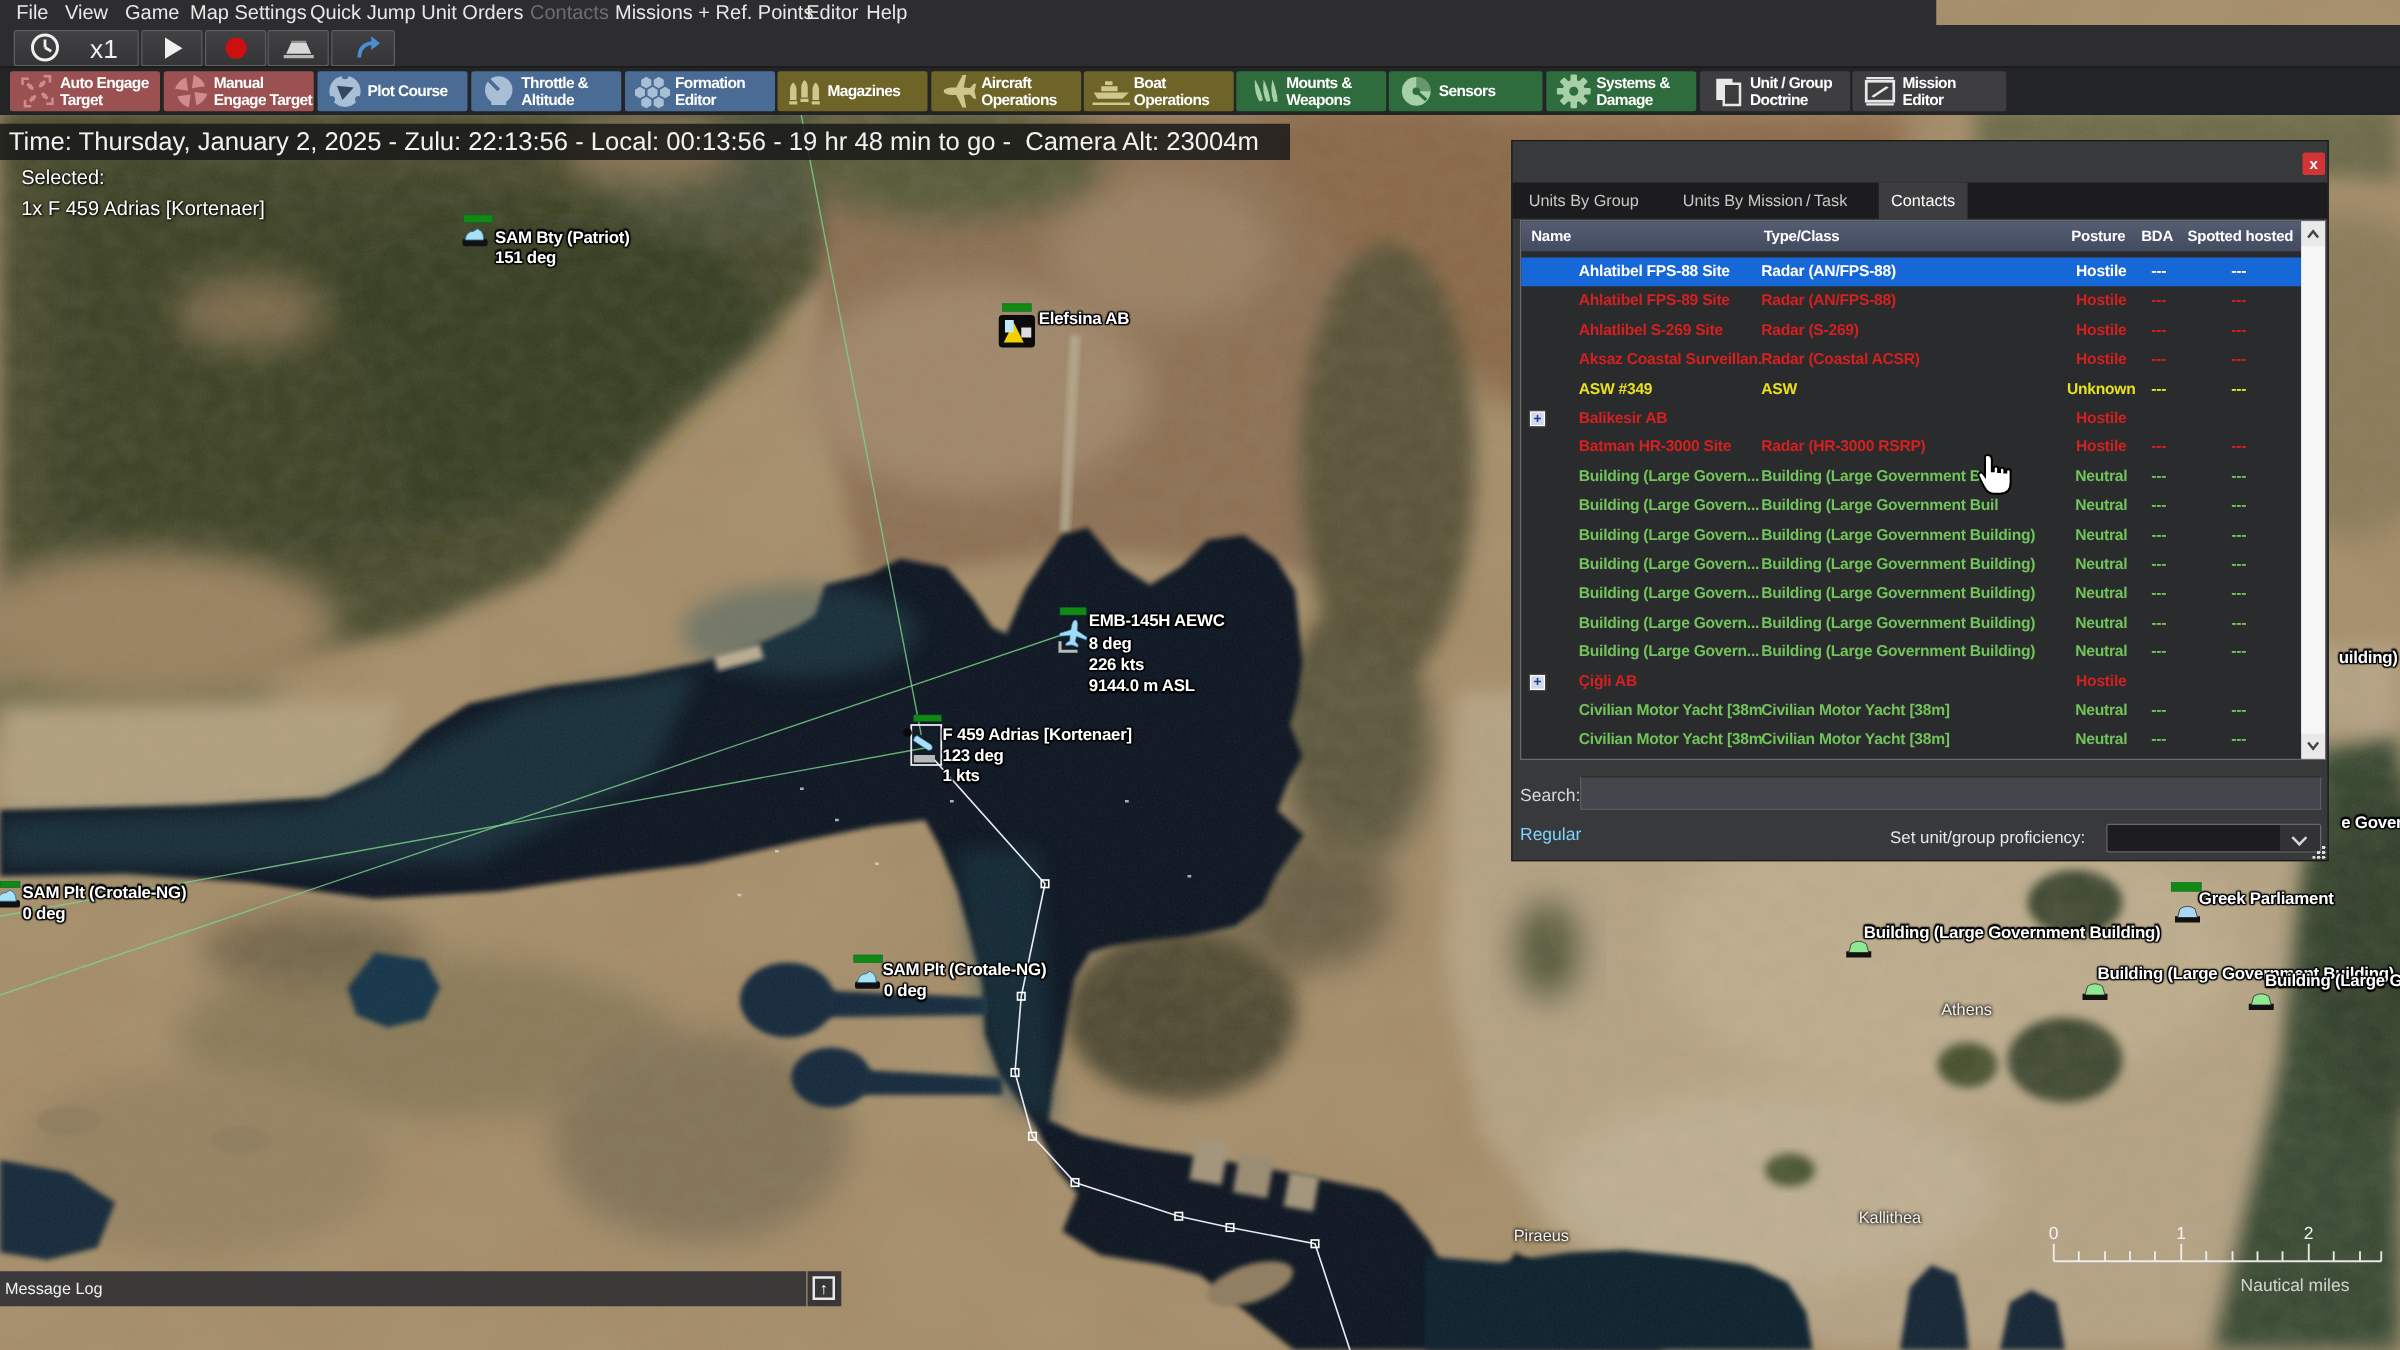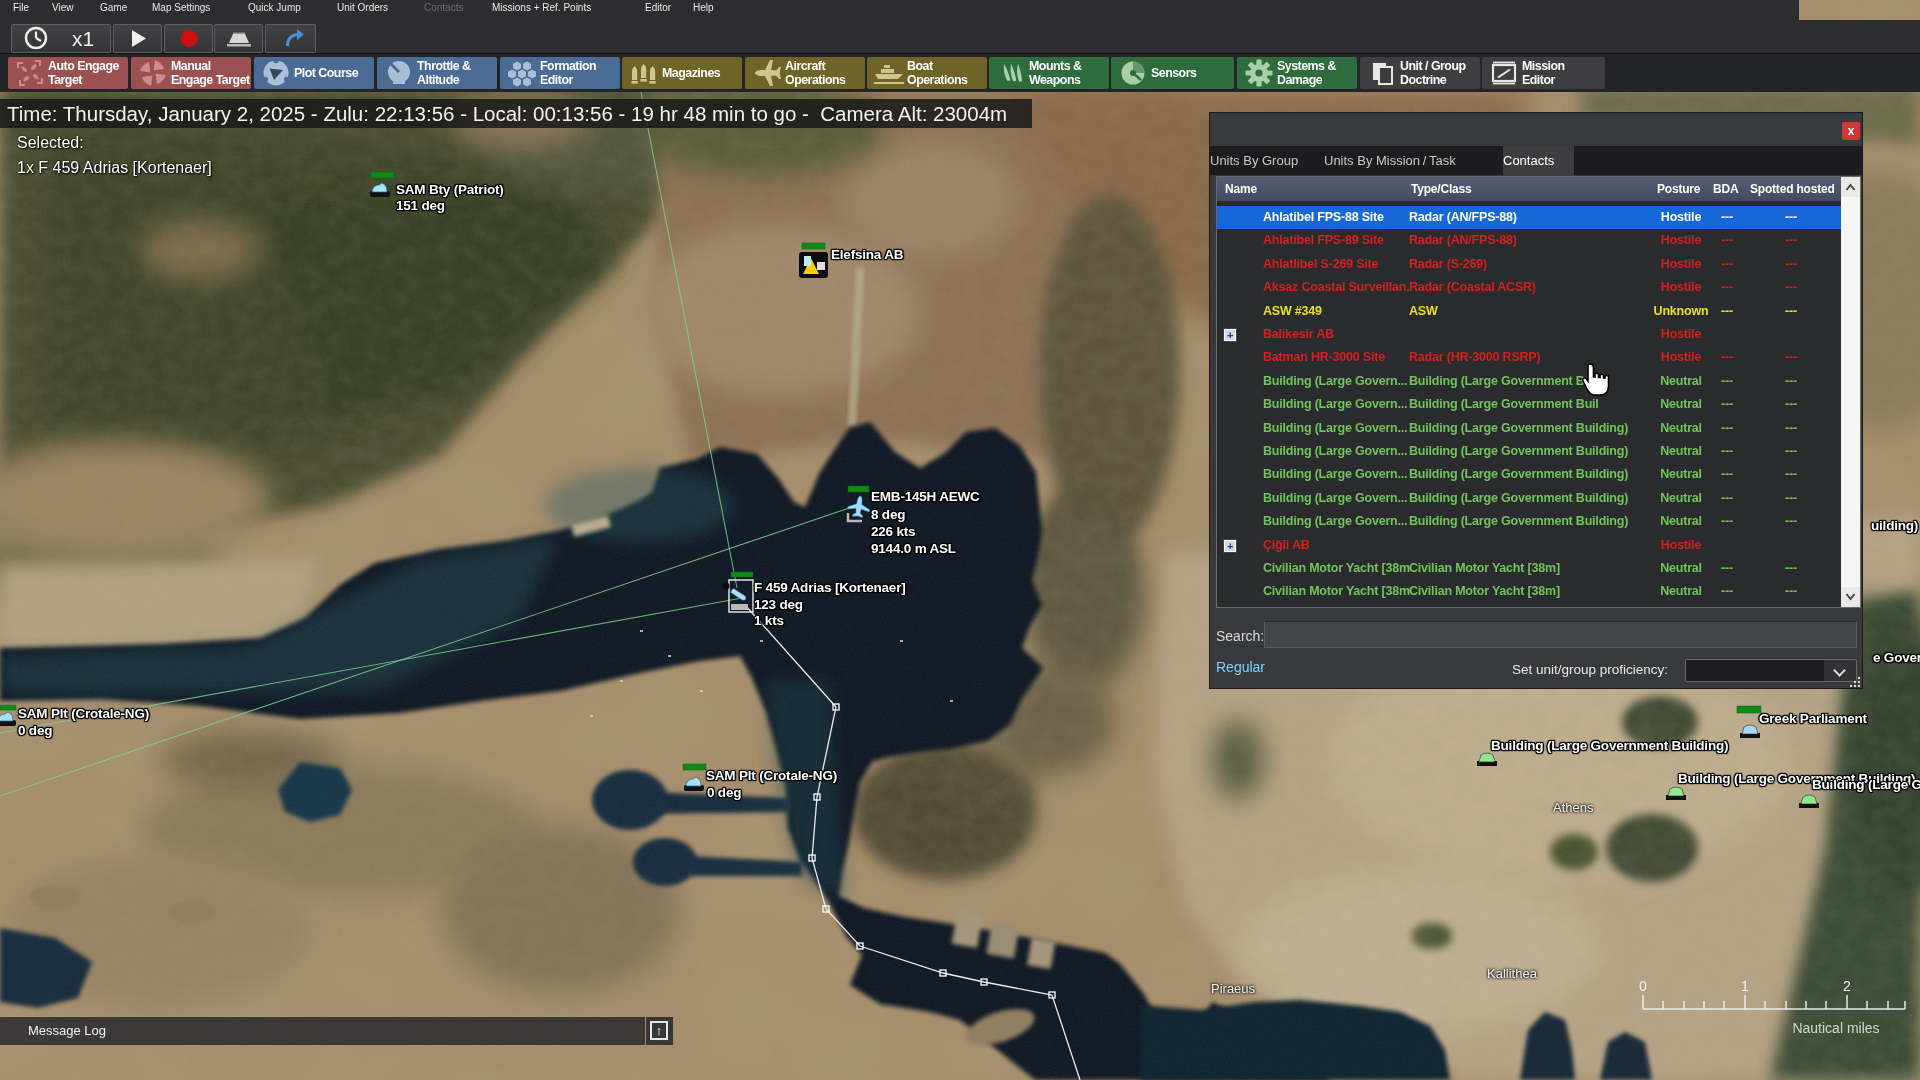--- a/index.html
+++ b/index.html
@@ -1,42 +1,42 @@
 <!DOCTYPE html>
 <html><head><meta charset="utf-8">
 <style>
 *{margin:0;padding:0;box-sizing:border-box}
 html,body{width:1920px;height:1080px;overflow:hidden;background:#222;font-family:"Liberation Sans",sans-serif}
 #stage{position:relative;width:1920px;height:1080px;overflow:hidden}
 .abs{position:absolute}
-#menubar{left:0;top:0;width:1799px;height:20px;background:#2d2d30;color:#e8e8e8;font-size:10px;z-index:30}
+#menubar{left:0;top:0;width:1549px;height:20px;background:#2d2d30;color:#e8e8e8;font-size:16px;z-index:30}
 #menubar span{position:absolute;top:2px;white-space:pre}
 #row2{left:0;top:20px;width:1920px;height:33px;background:#2d2d30;z-index:30}
 .b2{position:absolute;top:4px;height:29px;background:linear-gradient(#414144,#353538);border:1px solid #5f5f62;border-radius:2px}
 #toolbar{left:0;top:53px;width:1920px;height:39px;background:#222426;border-top:1px solid #141414;z-index:30}
 .tb{position:absolute;top:3px;height:32px;border-radius:2px;color:#fff;font-weight:bold;font-size:12.4px;line-height:14px}
 .tb .ic{position:absolute;left:5px;top:1px;width:34px;height:30px}
 .tb .tx{position:absolute;left:40px;top:50%;transform:translateY(-50%);letter-spacing:-0.5px;white-space:pre}
 .red{background:#9b5151}.blue{background:#4a6b94}.olive{background:#6e6428}.green{background:#2e6b3d}.gray{background:#3e3e41}
 .ml{position:absolute;color:#fff;font-weight:bold;font-size:13.5px;white-space:pre;letter-spacing:-0.2px;
  text-shadow:-1px -1px 1px #000,1px -1px 1px #000,-1px 1px 1px #000,1px 1px 1px #000,0 1px 1px #000,0 -1px 1px #000,1px 0 1px #000,-1px 0 1px #000;z-index:12}
 .city{position:absolute;color:#f2f2f2;font-weight:normal;font-size:13px;text-shadow:0 0 3px #000,0 0 3px #000;z-index:11}
 #timebar{left:0;top:99px;width:1032px;height:29px;background:rgba(24,24,24,0.84);color:#f2f2f2;font-size:20.5px;line-height:29px;padding-left:7px;white-space:pre;z-index:20}
 #selblock{left:17px;top:130px;color:#fff;font-size:16px;text-shadow:1px 1px 2px #000,0 0 2px #000;z-index:20;line-height:25px}
-#msglog{left:0;top:1017px;width:645px;height:28px;background:rgba(50,50,52,0.92);color:#f0f0f0;font-size:13px;line-height:28px;padding-left:28px;z-index:20}
+#msglog{left:0;top:1017px;width:645px;height:28px;background:rgba(50,50,52,0.92);color:#f0f0f0;font-size:13px;line-height:28px;padding-left:4px;z-index:20}
 #msgbtn{left:646px;top:1017px;width:27px;height:28px;background:rgba(50,50,52,0.95);z-index:20}
 #msgbtn div{position:absolute;left:4px;top:4px;width:18px;height:19px;border:2px solid #e8e8e8;color:#fff;font-size:13px;font-weight:bold;text-align:center;line-height:16px}
 #botbar{left:0;top:1050px;width:1920px;height:30px;background:rgba(43,43,45,0.96);color:#fff;z-index:20;font-size:13px}
 #botbar span{position:absolute;top:8px;white-space:pre}
 .tri{position:absolute;top:9px;width:0;height:0;border-left:9px solid #fff;border-top:6.5px solid transparent;border-bottom:6.5px solid transparent}
 #panel{left:1209px;top:112px;width:654px;height:577px;background:#37393b;z-index:25;border:1px solid #1a1a1a}
 #ptitle{position:absolute;left:0;top:2px;width:652px;height:31px;background:linear-gradient(#1270d6,#0d5fc0);color:#cfe2ff;font-size:13.5px;font-weight:bold;line-height:31px;padding-left:10px;letter-spacing:-0.2px}
 #pclose{position:absolute;right:2px;top:9px;width:18px;height:18px;background:#d23535;border-radius:2px;color:#fff;font-size:12px;font-weight:bold;text-align:center;line-height:18px}
 #ptabs{position:absolute;left:0;top:33px;width:652px;height:29px;background:#1c1c1e}
-.ptab{position:absolute;top:0;height:40px;color:#c8c8c8;font-size:13px;line-height:29px;text-align:left}
+.ptab{position:absolute;top:0;height:40px;color:#c8c8c8;font-size:13px;line-height:29px;text-align:center}
 #ptable{position:absolute;left:6px;top:63px;width:645px;height:432px;background:#292b2c;border:1px solid #6a6a6a}
 #phead{position:absolute;left:0;top:0;width:643px;height:24px;background:linear-gradient(#555d72,#434b60);color:#fff;font-weight:bold;font-size:12px;line-height:24px;letter-spacing:-0.2px}
 #phead span{position:absolute;white-space:pre}
 .prow{position:absolute;left:0;width:624px;height:23.4px;font-size:12.5px;font-weight:bold;line-height:23.4px;letter-spacing:-0.2px}
 .prow span{position:absolute;white-space:pre;overflow:hidden}
 .c1{left:46px;width:147px}.c2{left:192px;width:228px}.c3{left:418px;width:92px;text-align:center}.c4{left:488px;width:44px;text-align:center}.c5{left:534px;width:80px;text-align:center}
 .hostile{color:#d42020}.neutral{color:#73c35c}.unknown{color:#e8e020}
 .exp{position:absolute;left:7px;top:6px;width:12px;height:12px;background:#cfd9ea;border:1px solid #fff;outline:1px solid #444;color:#1a3a8a;font-size:11px;font-weight:bold;line-height:11px;text-align:center;font-style:normal}
 #pscroll{position:absolute;right:0;top:0;width:19px;height:430px;background:#e4e4e4}
 #psearchlab{position:absolute;left:6px;top:515px;color:#d8d8d8;font-size:14px}

